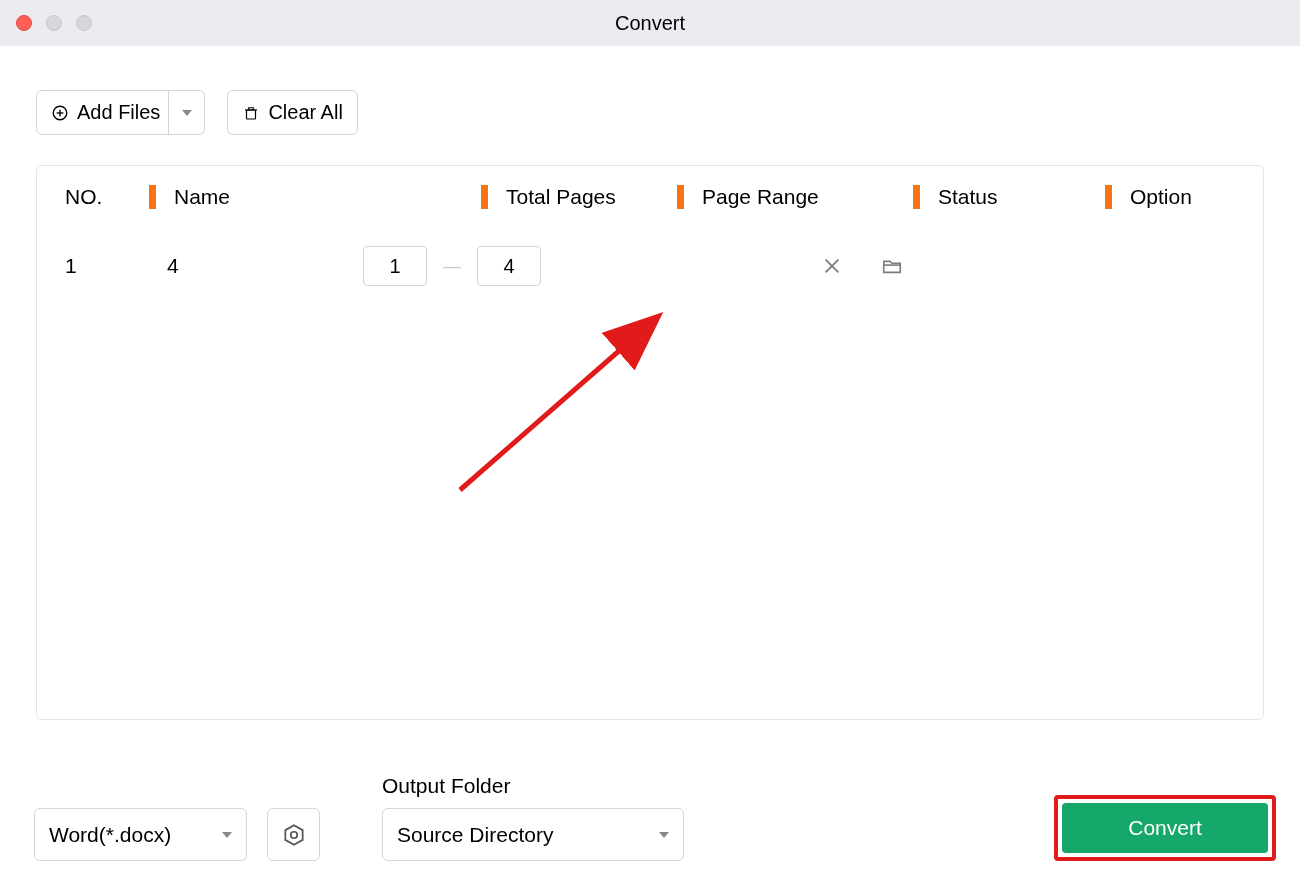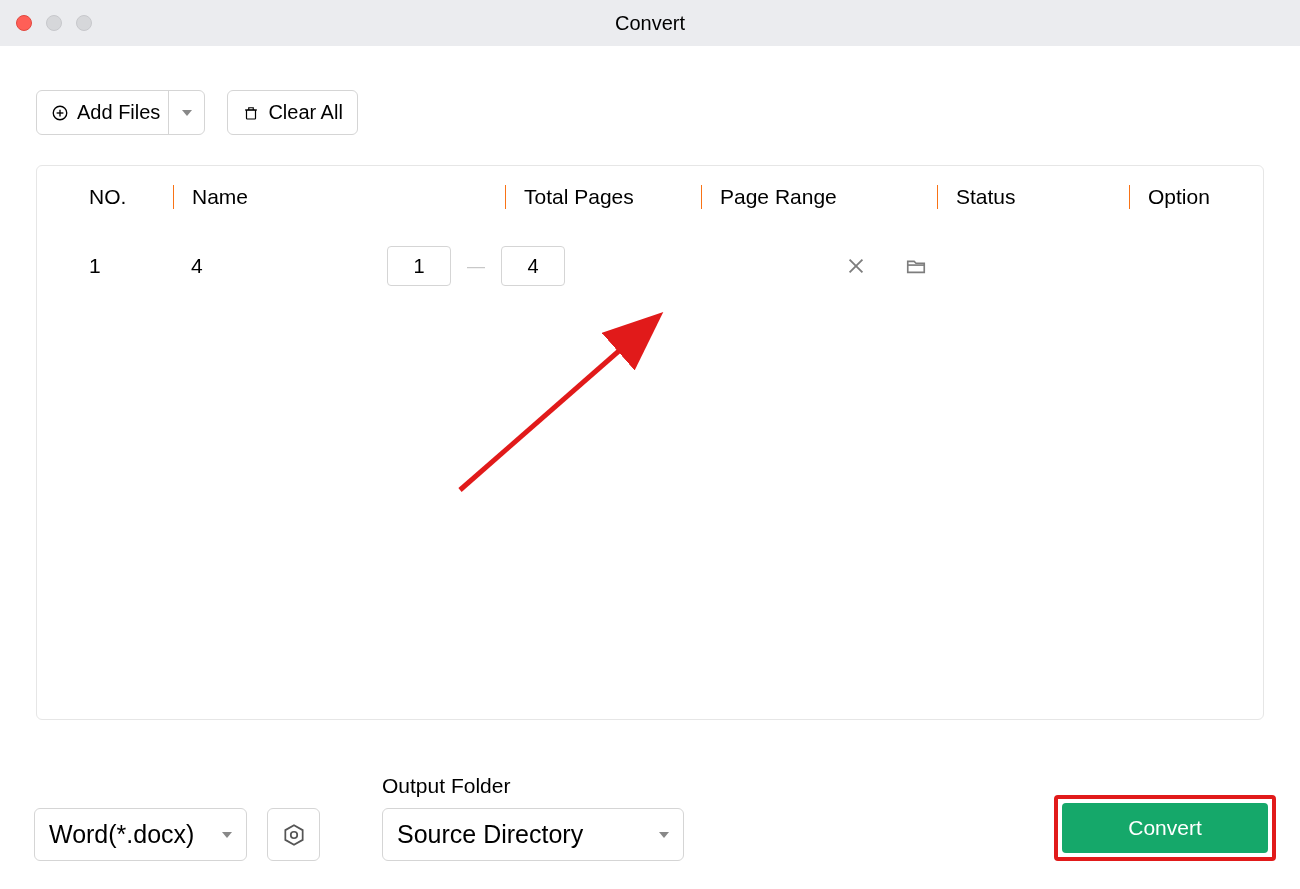--- a/index.html
+++ b/index.html
@@ -68,24 +68,24 @@
     height:555px;
     overflow:hidden;
   }
   .thead, .trow {
     display:flex; align-items:center;
     padding-left:28px;
   }
   .thead { height:62px; }
   .th {
     font-size:21px; color:#000;
-    border-left:1px solid #f97316; padding-left:18px;
+    border-left:7px solid #f97316; padding-left:18px;
   }
   .th.first { border-left:none; padding-left:0; }
-  .col-no   { width:84px; flex:none;margin-left:24px; }
+  .col-no   { width:84px; flex:none; }
   .col-name { width:332px; flex:none; }
   .col-tp   { width:196px; flex:none; }
   .col-pr   { width:236px; flex:none; }
   .col-st   { width:192px; flex:none; }
   .col-op   { flex:1; min-width:120px; }
 
   .trow { height:76px; font-size:21px; }
   .td { padding-left:18px; }
   .td.first { padding-left:0; }
 
@@ -103,21 +103,21 @@
   
   .bottombar {
     position:absolute; left:34px; right:24px; bottom:28px;
     display:flex; align-items:flex-end;
   }
   .group { display:flex; flex-direction:column; gap:10px; margin-right:24px; }
   .group-label { font-size:21px; color:#000; }
   .select-like {
     display:flex; align-items:center; justify-content:space-between;
     border:1px solid #d5d5d5; border-radius:6px; background:#fff;
-    height:53px; padding:0 14px; font-size:25px; cursor:pointer;
+    height:53px; padding:0 14px; font-size:21px; cursor:pointer;
   }
   .format-select { width:213px; }
   .folder-select { width:302px; }
   .settings-btn {
     width:53px; height:53px; border:1px solid #d5d5d5; border-radius:6px;
     background:#fff; display:flex; align-items:center; justify-content:center;
     cursor:pointer; margin-right:38px;
   }
 
   .convert-wrap {

